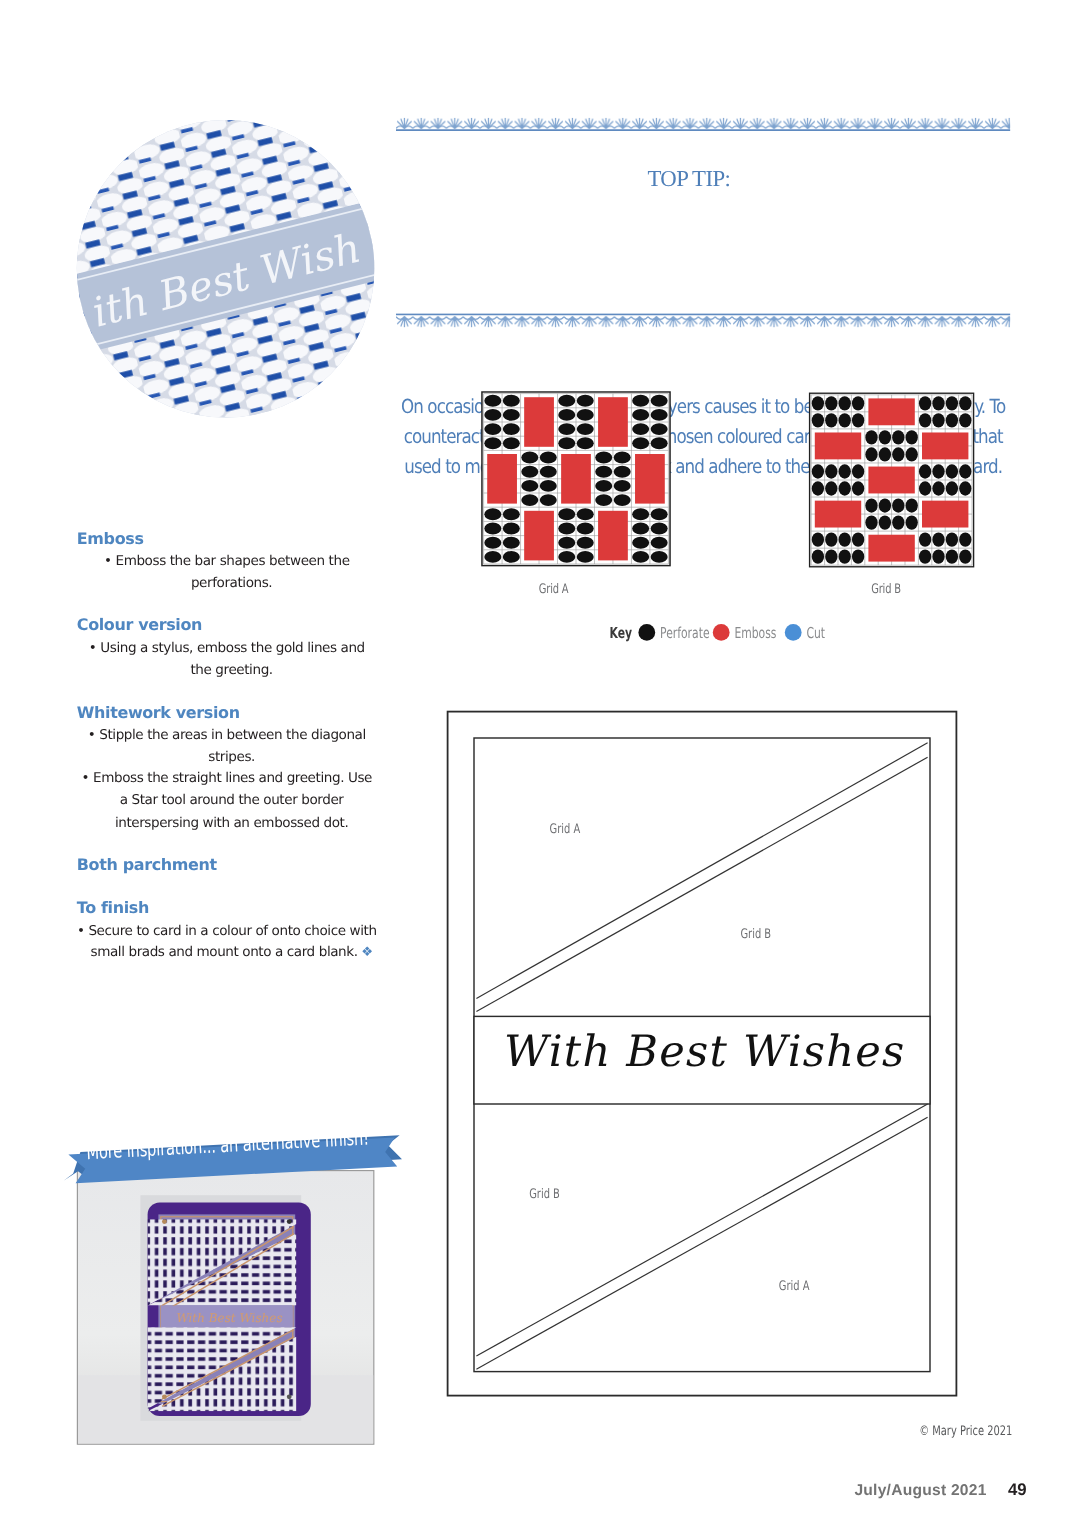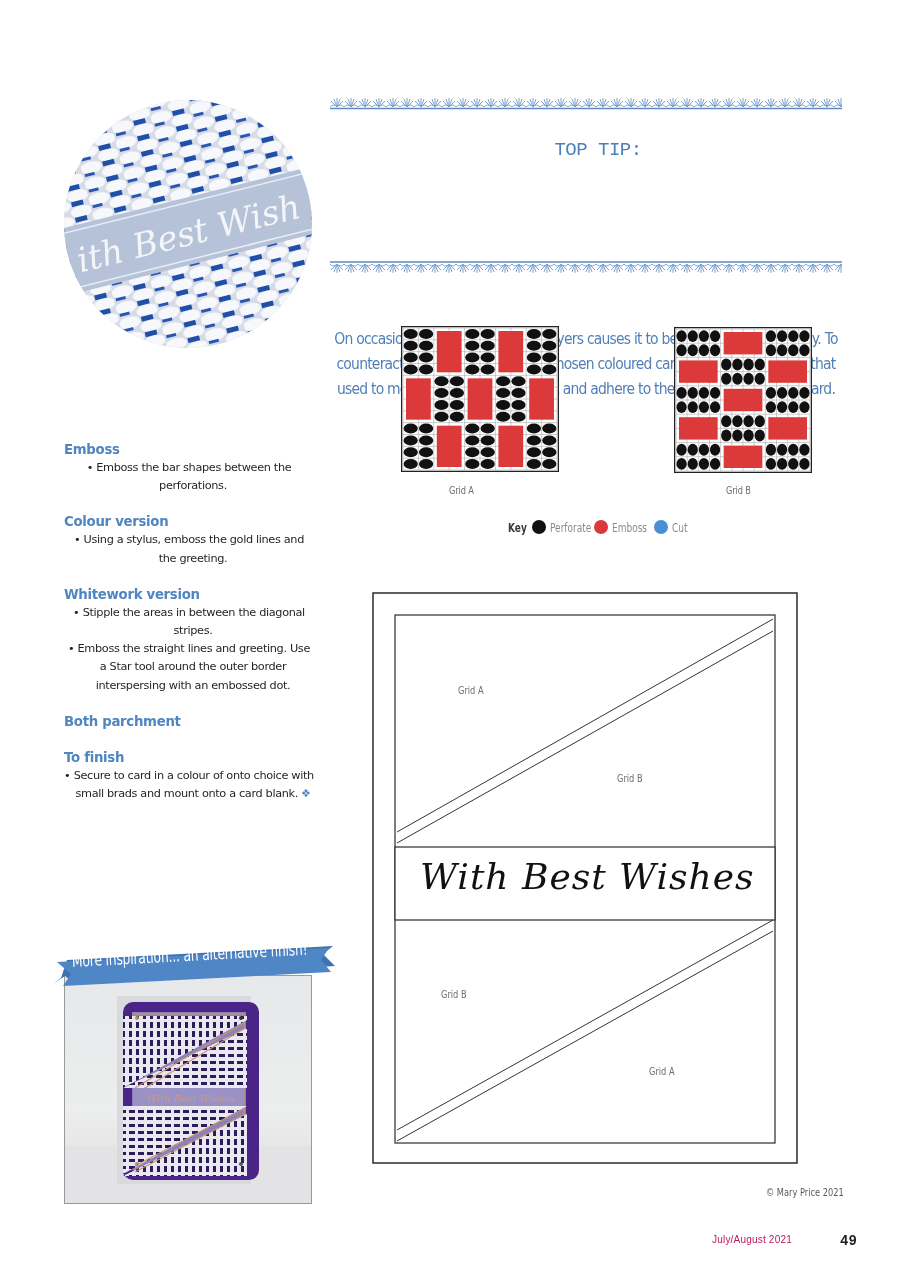--- a/index.html
+++ b/index.html
@@ -10,22 +10,22 @@
 
   
   .photo-circle {
     left: 64px; top: 100px; width: 248px; height: 248px; border-radius: 50%;
     overflow: hidden; background: #c9d3e3;
   }
 
   
   .tip-border { left: 330px; width: 512px; height: 12px; }
   .tip-title {
-    left: 342px; top: 138px; width: 512px; text-align: center;
-    font-family: Liberation Mono, monospace;
+    left: 318px; top: 138px; width: 512px; text-align: center;
+    font-family: Liberation Serif, serif;
     font-stretch: condensed;
     color: #4f7fb8; font-size: 19px; line-height: 24px; letter-spacing: -0.5px;
   }
   .tip-body {
     left: 330px; top: 163px; width: 512px; text-align: center;
     font-family: "DejaVu Sans", sans-serif;
     color: #4f7fb8; font-size: 16.2px; line-height: 25px; letter-spacing: -0.9px;
     transform: scaleX(0.86); transform-origin: center top;
   }
   .tip-body-wrap { left: 290px; top: 163px; width: 592px; }
@@ -77,22 +77,22 @@
   .greeting {
     left: 420px; top: 856px; width: 340px;
     font-family: "DejaVu Serif", serif; font-style: italic; font-size: 36px; color: #111;
     letter-spacing: 1px; white-space: nowrap;
   }
 
   .credit {
     left: 766px; top: 1186px; font-family: "DejaVu Sans", sans-serif; font-size: 11px; color: #58595b;
     transform: scaleX(0.75); transform-origin: left top; white-space: nowrap;
   }
-  .footer-issue { left: 712px; top: 1234px; font-family: "Liberation Sans", sans-serif; font-size: 10px; color: #be185d; letter-spacing: 0.2px; }
-  .footer-page { left: 840px; top: 1233px; font-family: Liberation Mono, monospace; font-size: 14px; font-weight: bold; color: #231f20; }
+  .footer-issue { left: 712px; top: 1234px; font-family: "Liberation Sans", sans-serif; font-size: 13px; color: #737373; letter-spacing: 0.2px; font-weight: bold; }
+  .footer-page { left: 840px; top: 1233px; font-family: Liberation Sans, sans-serif; font-size: 14px; font-weight: bold; color: #231f20; }
 </style>
 </head>
 <body>
 
 <div class="abs photo-circle">
   <svg width="248" height="248" viewBox="0 0 248 248">
     <defs>
       <pattern id="weave" width="40" height="16" patternUnits="userSpaceOnUse" patternTransform="rotate(-14)">
         <rect width="40" height="16" fill="#d6dbe6"></rect>
         <ellipse cx="10" cy="8" rx="11" ry="6" fill="#f7f8fb"></ellipse>

